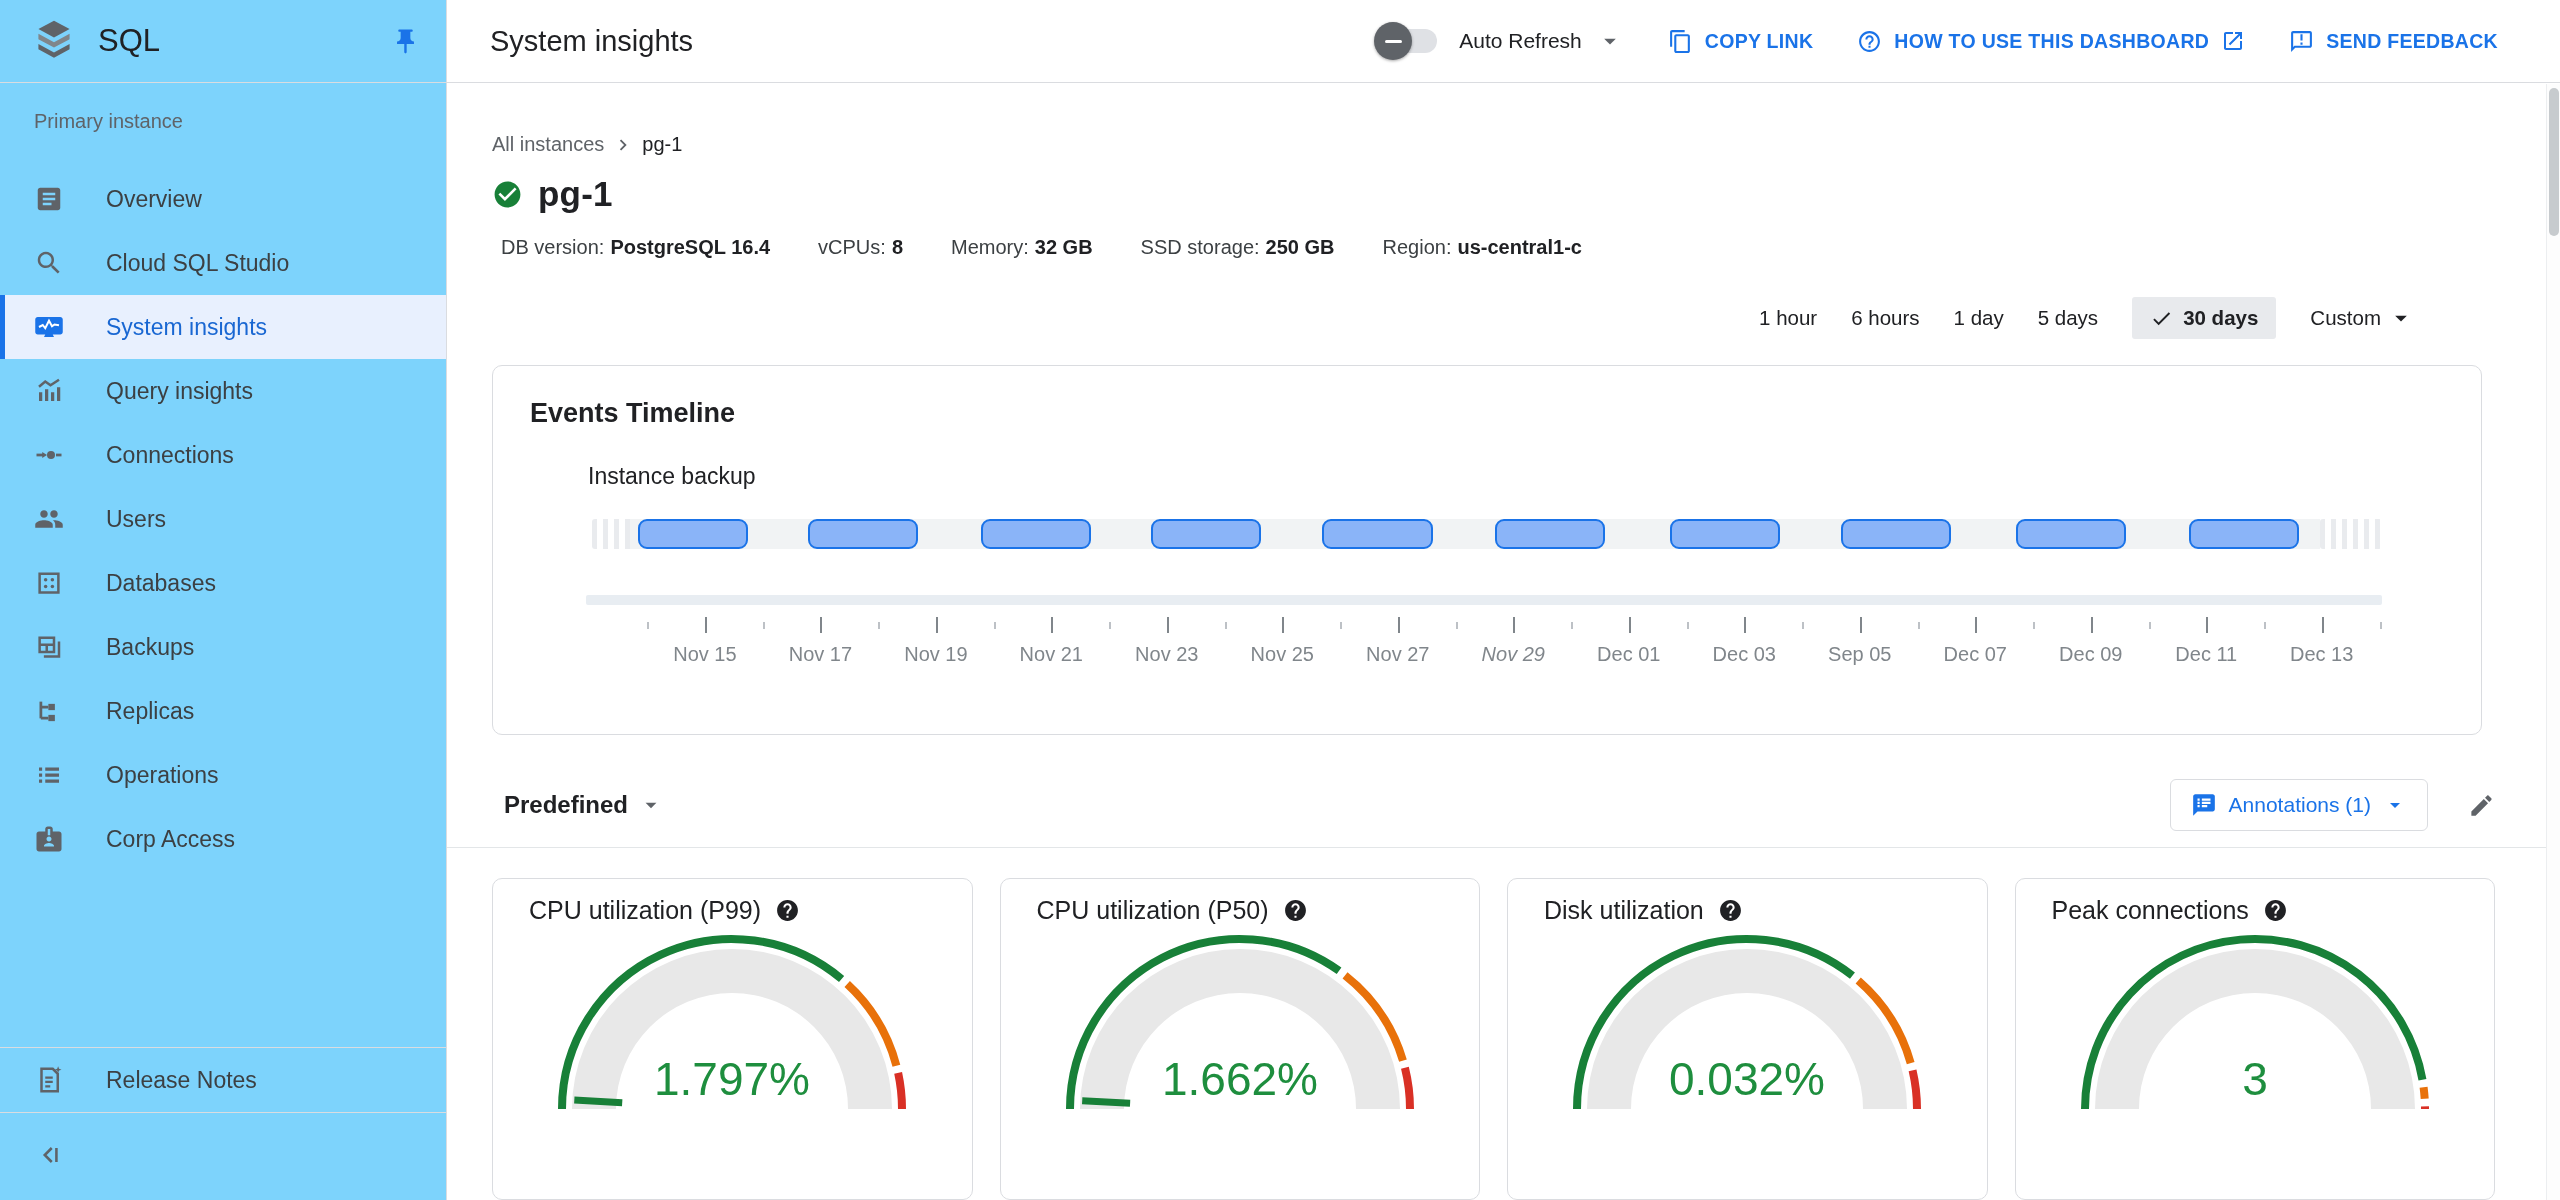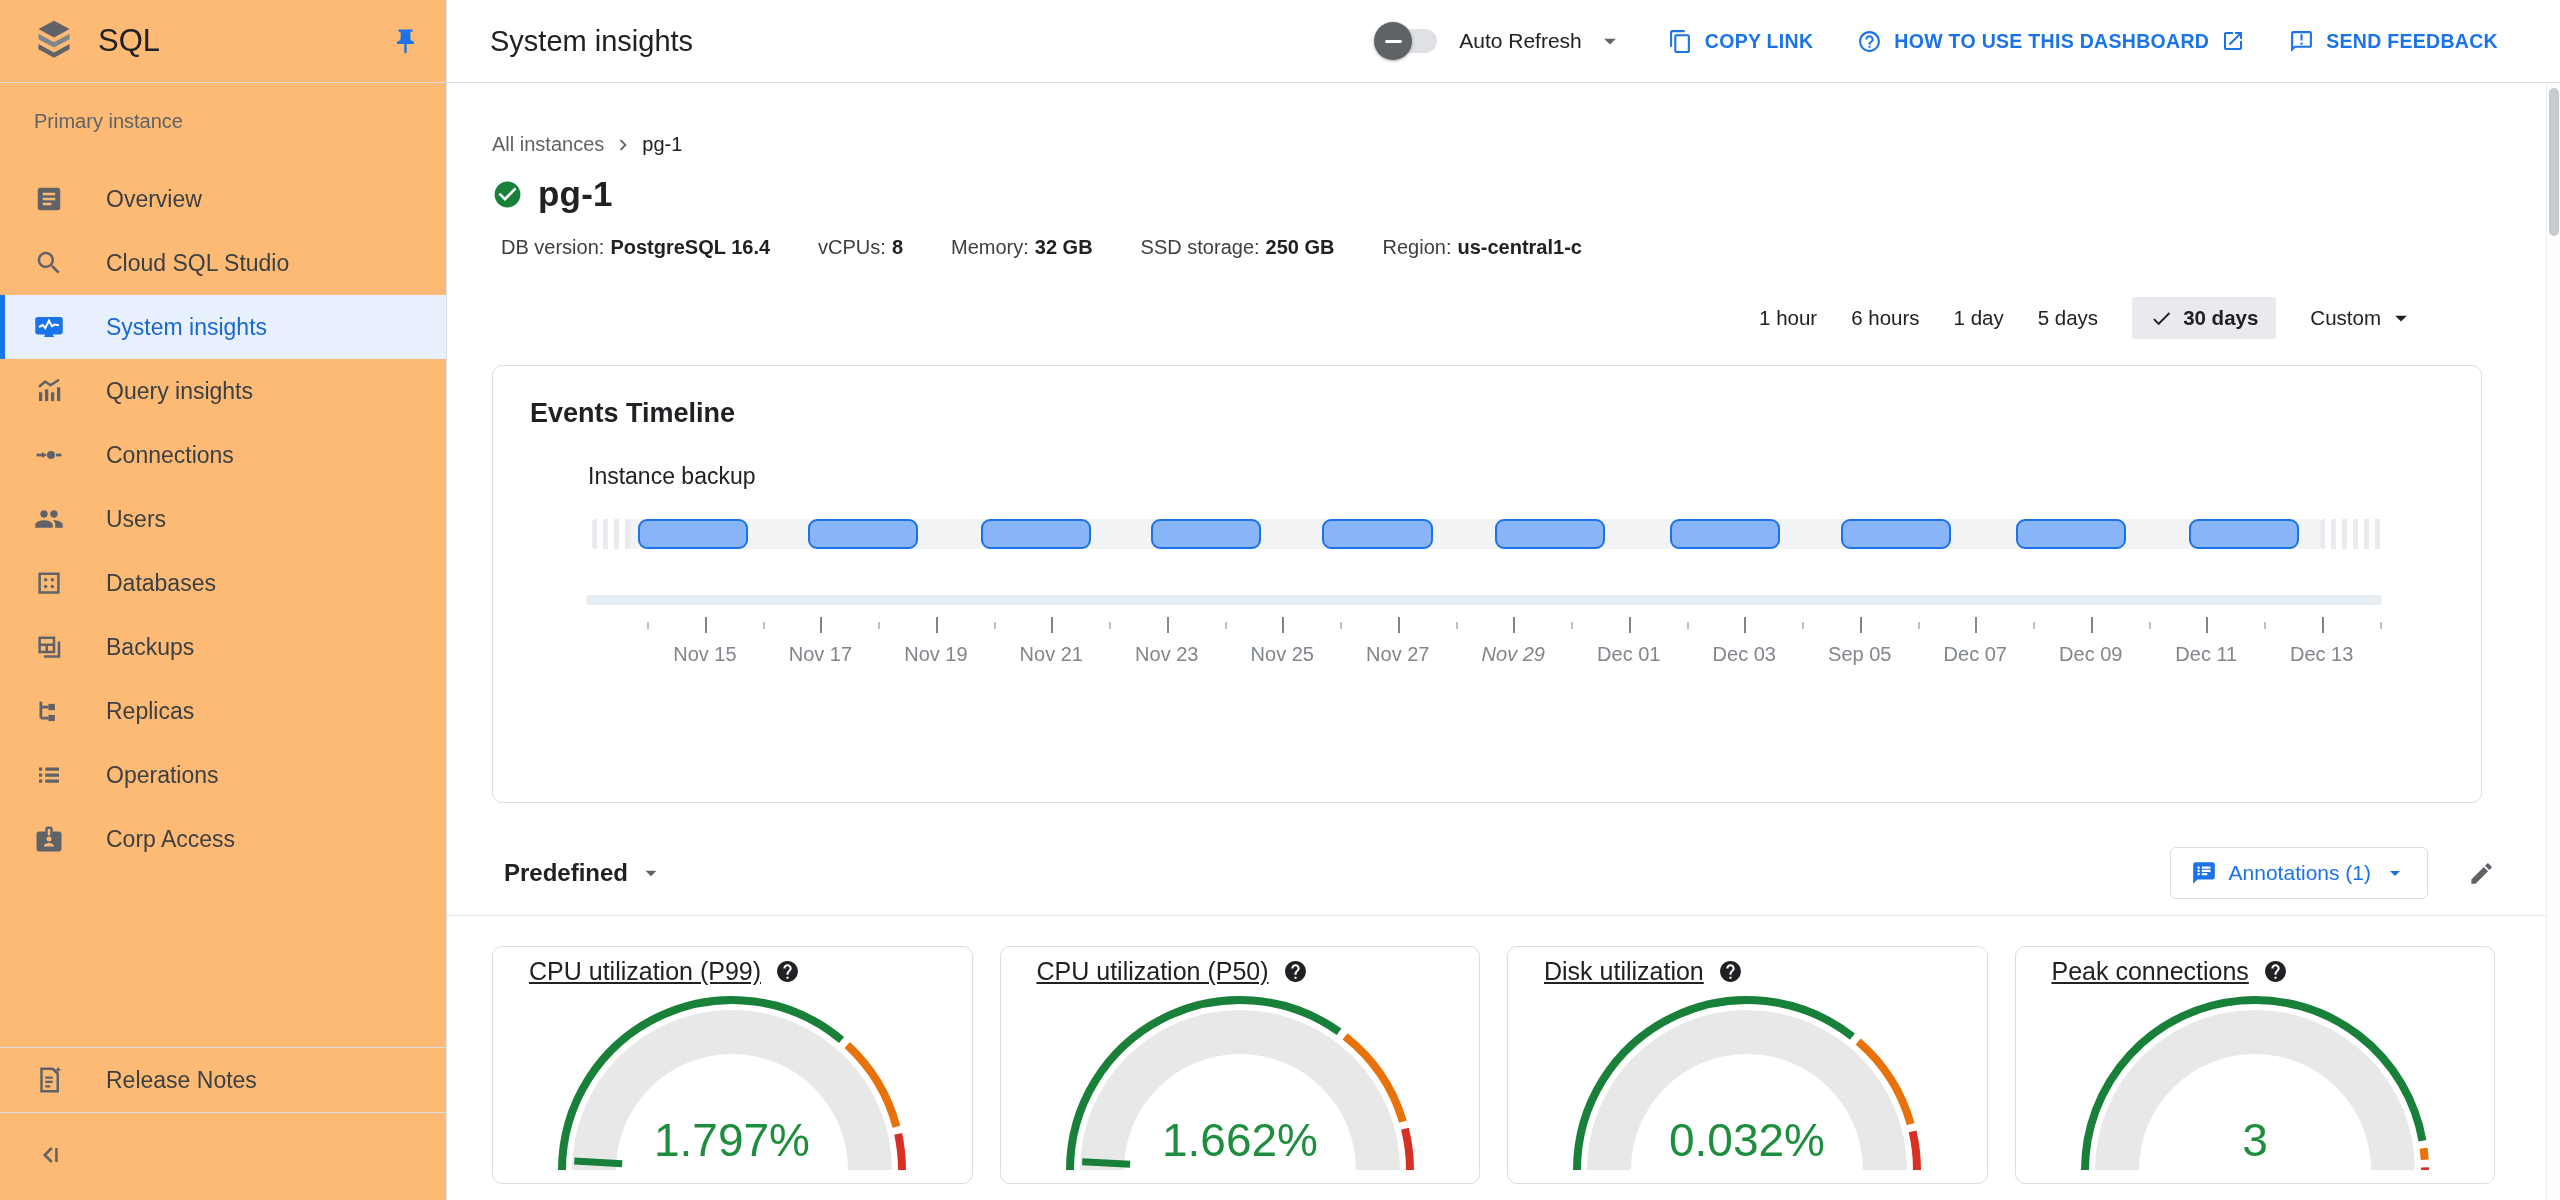--- a/index.html
+++ b/index.html
@@ -4,21 +4,21 @@
 <style>
   * { box-sizing: border-box; }
   html,body { margin:0; padding:0; }
   body {
     width:2560px; height:1200px; overflow:hidden; background:#fff;
     font-family:"Liberation Sans","DejaVu Sans",sans-serif; color:#202124; position:relative;
   }
   .app { display:flex; width:100%; height:100%; }
 
   
-  .sidebar { width:447px; min-width:447px; height:100%; border-right:1px solid #dadce0; display:flex; flex-direction:column; background:#fdba74; }
+  .sidebar { width:447px; min-width:447px; height:100%; border-right:1px solid #dadce0; display:flex; flex-direction:column; background:#7dd3fc; }
   .sb-header { height:83px; min-height:83px; border-bottom:1px solid #dadce0; display:flex; align-items:center; padding:0 24px 0 32px; }
   .sb-title { font-size:31px; color:#202124; margin-left:22px; flex:1; }
   .pin-btn { width:34px; height:34px; display:flex; align-items:center; justify-content:center; cursor:pointer; }
   .sb-section { margin:27px 0 0 34px; font-size:20px; color:#5f6368; height:24px; }
   .sb-nav { margin-top:33px; }
   .nav-item { height:64px; display:flex; align-items:center; padding-left:34px; gap:42px; font-size:23px; color:#3c4043; cursor:pointer; position:relative; }
   .nav-item svg { color:#5f6368; flex:none; }
   .nav-item.active { background:#e8f0fe; color:#1967d2; }
   .nav-item.active::before { content:""; position:absolute; left:0; top:0; bottom:0; width:5px; background:#1a73e8; }
   .nav-item.active svg { color:#1a73e8; }
@@ -69,21 +69,21 @@
   .ev-labels span { position:absolute; transform:translateX(-50%); white-space:nowrap; }
 
   .toolsrow { display:flex; align-items:center; margin:44px 65px 0 57px; }
   .predefined { display:flex; align-items:center; gap:10px; font-size:24px; font-weight:700; color:#202124; cursor:pointer; }
   .tools-right { margin-left:auto; display:flex; align-items:center; gap:40px; }
   .ann-btn { display:flex; align-items:center; gap:12px; border:1px solid #dadce0; border-radius:6px; padding:12px 20px; color:#1a73e8; font-size:21px; background:#fff; cursor:pointer; }
   .edit-btn { cursor:pointer; display:flex; align-items:center; }
   .divider { margin-top:16px; height:1px; background:#e3e6e8; }
 
   .gauges { display:flex; gap:27px; margin:30px 65px 0 45px; }
-  .gcard { flex:1; height:238px; border:1px solid #dadce0; border-radius:10px; padding-top:10px; overflow:hidden; background:#fff;text-decoration:underline; }
+  .gcard { flex:1; height:322px; border:1px solid #dadce0; border-radius:10px; padding-top:17px; overflow:hidden; background:#fff; }
   .gtitle-row { display:flex; align-items:center; gap:14px; padding-left:36px; }
   .gtitle { font-size:25px; color:#202124; }
   .gauge-svg { display:block; margin:6px auto 0; }
   .gauge-value { font-family:"Liberation Sans","DejaVu Sans",sans-serif; }
 
   .scrollbar { position:absolute; right:0; top:84px; width:14px; bottom:0; background:#fdfdfd; border-left:1px solid #eceef0; }
   .scroll-thumb { position:absolute; left:2px; top:4px; width:10px; height:148px; background:#c7cbce; border-radius:6px; }
 </style>
 </head>
 <body>

